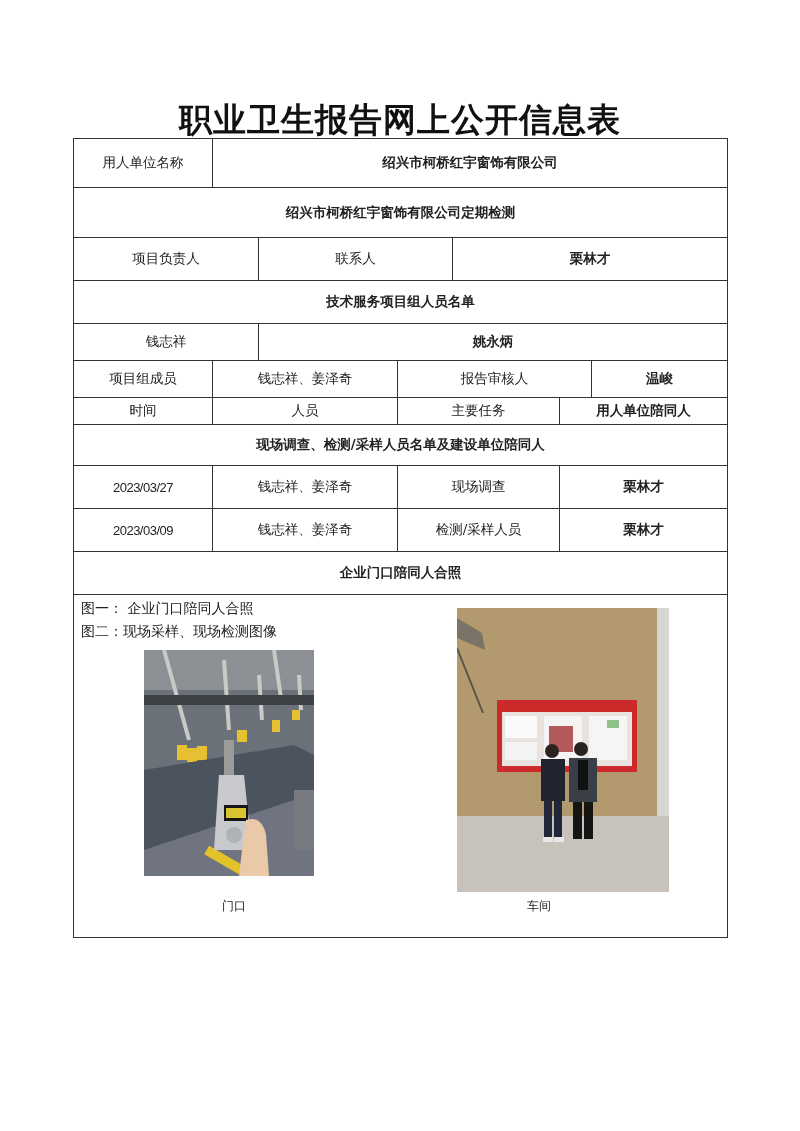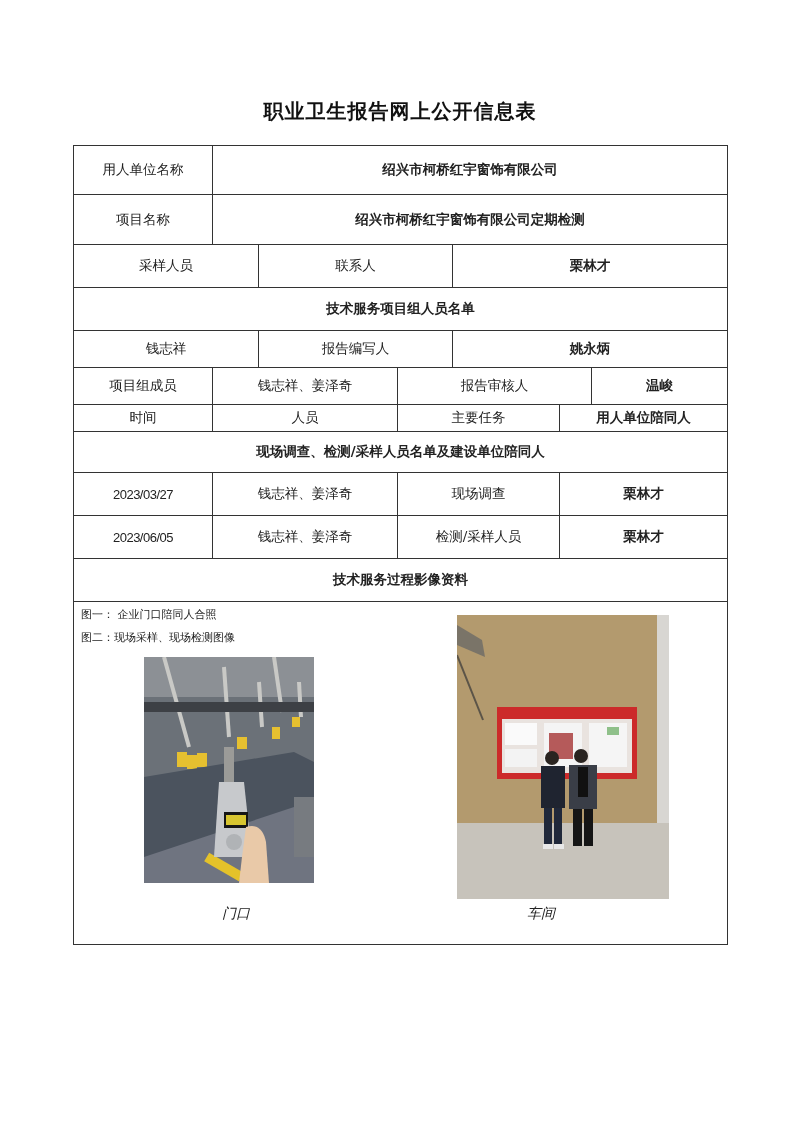--- a/index.html
+++ b/index.html
@@ -1,60 +1,58 @@
 <!DOCTYPE html>
 <html><head>
 <meta charset="utf-8">
 <style>
   html, body { margin:0; padding:0; background:#ffffff; }
   body { width:800px; height:1131px; position:relative; font-family:"DejaVu Serif","Liberation Serif",serif; color:#222; }
-  .title { position:absolute; left:0; top:98px; width:800px; text-align:center; font-size:20px; font-weight:bold; letter-spacing:1px; color:#111; }
-  .tbl { position:absolute; left:73px; top:138px; width:655px; border:1.5px solid #333; box-sizing:border-box;margin-top:7px; }
+  .title { position:absolute; left:0; top:98px; width:800px; text-align:center; font-size:33px; font-weight:bold; letter-spacing:1px; color:#111; }
+  .tbl { position:absolute; left:73px; top:138px; width:655px; border:1.5px solid #333; box-sizing:border-box; }
   .row { display:flex; border-bottom:1.2px solid #333; box-sizing:border-box; }
   .row:last-child { border-bottom:none; }
   .cell { display:flex; align-items:center; justify-content:center; font-size:13.5px; border-right:1.2px solid #333; box-sizing:border-box; text-align:center; }
   .cell:last-child { border-right:none;font-weight:bold; }
   .num { font-family:"Liberation Sans","DejaVu Sans",sans-serif; font-size:13px; letter-spacing:-0.5px; }
   .media { position:relative; height:342px; }
-  .cap { position:absolute; left:7px; font-size:11px; }
+  .cap { position:absolute; left:7px; font-size:14px; }
   .photo1 { position:absolute; left:70px; top:55px; width:170px; height:226px; overflow:hidden; background:#5a6068; }
   .photo2 { position:absolute; left:383px; top:13px; width:212px; height:284px; overflow:hidden; background:#b49768; }
-  .label { position:absolute; font-size:14px;font-style:italic; }
+  .label { position:absolute; font-size:12px; }
 </style>
 </head>
 <body>
 
 <div class="title">职业卫生报告网上公开信息表</div>
 
 <div class="tbl">
 
   <div class="row" style="height:49px">
     <div class="cell" style="width:139px">用人单位名称</div>
     <div class="cell" style="flex:1">绍兴市柯桥红宇窗饰有限公司</div>
   </div>
 
   <div class="row" style="height:50px">
-    <div class="cell" style="width:139px">项目名称</div>
     <div class="cell" style="flex:1">绍兴市柯桥红宇窗饰有限公司定期检测</div>
   </div>
 
 
   <div class="row" style="height:43px">
-    <div class="cell" style="width:185px">采样人员</div>
+    <div class="cell" style="width:185px">项目负责人</div>
     <div class="cell" style="width:194px">联系人</div>
     <div class="cell" style="flex:1">栗林才</div>
   </div>
 
   <div class="row" style="height:43px">
     <div class="cell" style="flex:1">技术服务项目组人员名单</div>
   </div>
 
   <div class="row" style="height:37px">
     <div class="cell" style="width:185px">钱志祥</div>
-    <div class="cell" style="width:194px">报告编写人</div>
     <div class="cell" style="flex:1">姚永炳</div>
   </div>
 
   <div class="row" style="height:37px">
     <div class="cell" style="width:139px">项目组成员</div>
     <div class="cell" style="width:185px">钱志祥、姜泽奇</div>
     <div class="cell" style="width:194px">报告审核人</div>
     <div class="cell" style="flex:1">温峻</div>
   </div>
 
@@ -70,28 +68,28 @@
   </div>
 
   <div class="row" style="height:43px">
     <div class="cell num" style="width:139px">2023/03/27</div>
     <div class="cell" style="width:185px">钱志祥、姜泽奇</div>
     <div class="cell" style="width:162px">现场调查</div>
     <div class="cell" style="flex:1">栗林才</div>
   </div>
 
   <div class="row" style="height:43px">
-    <div class="cell num" style="width:139px">2023/06/05</div>
+    <div class="cell num" style="width:139px">2023/03/09</div>
     <div class="cell" style="width:185px">钱志祥、姜泽奇</div>
     <div class="cell" style="width:162px">检测/采样人员</div>
     <div class="cell" style="flex:1">栗林才</div>
   </div>
 
   <div class="row" style="height:43px">
-    <div class="cell" style="flex:1">技术服务过程影像资料</div>
+    <div class="cell" style="flex:1">企业门口陪同人合照</div>
   </div>
 
   <div class="row media">
     <div class="cap" style="top:5px">图一：  企业门口陪同人合照</div>
     <div class="cap" style="top:28px">图二：现场采样、现场检测图像</div>
 
     <div class="photo1">
       <svg width="170" height="226" viewBox="0 0 170 226">
         <rect width="170" height="226" fill="#6b7178"></rect>
         <rect x="0" y="0" width="170" height="40" fill="#8c9095"></rect>

